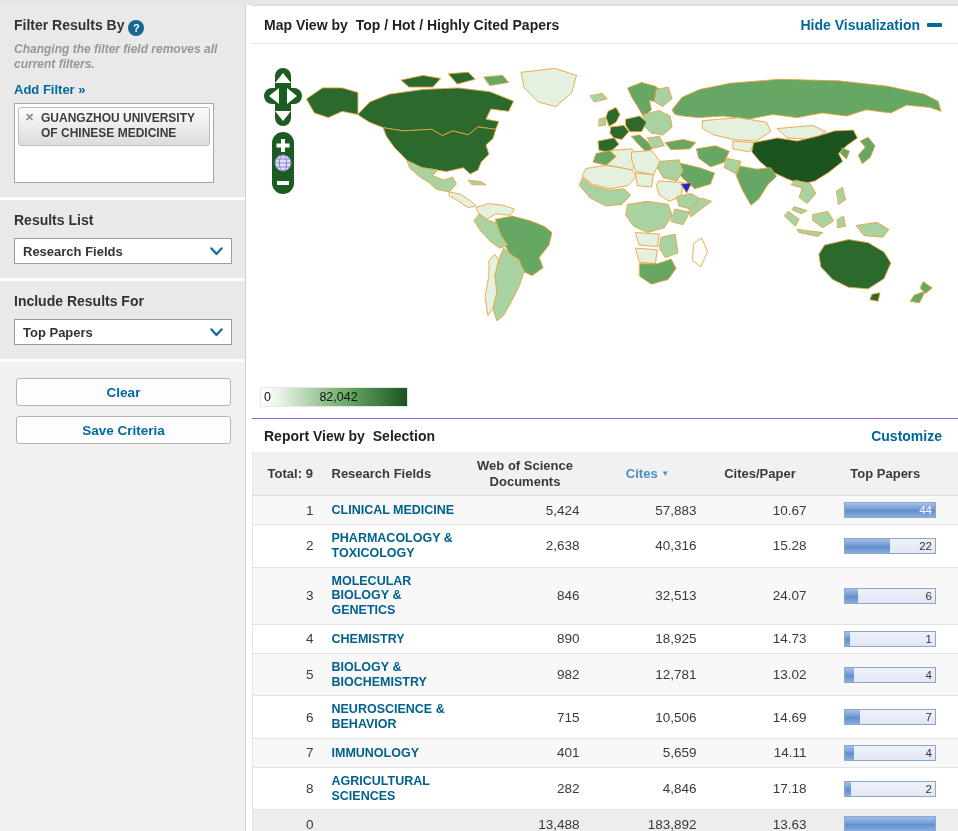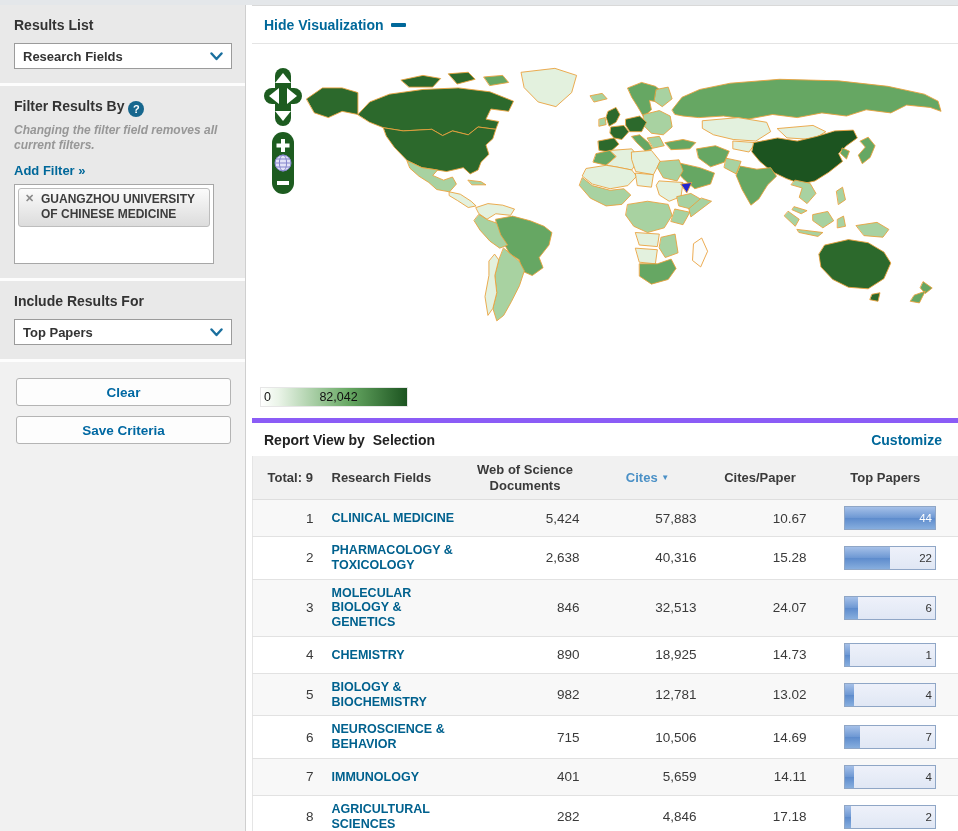--- a/index.html
+++ b/index.html
@@ -51,21 +51,21 @@
   .ctl-pan { left:12px; top:24px; }
   .ctl-zoom { left:17px; top:88px; }
   .legend { position:absolute; left:8px; bottom:11px; width:148px; height:20px;
     background:linear-gradient(to right,#ffffff,#eaf4e8 12%,#67a863 60%,#1c5420 100%);
     border:1px solid #e6e6e6; }
   .legend .lg-min { position:absolute; left:3px; top:2px; font-size:12.5px; color:#111; }
   .legend .lg-max { position:absolute; left:40%; top:2px; font-size:12.5px; color:#111; }
 
   
   .report-head { display:flex; align-items:center; justify-content:space-between;
-    padding:9px 16px 8px 12px; border-top:5px solid #8b5cf6; }
+    padding:9px 16px 8px 12px; border-top:1px solid #8b5cf6; }
   .report-title { font-size:14px; font-weight:bold; color:#222; }
   .report-title .sel-part { margin-left:4px; }
   .customize { font-size:14px; }
 
   table.report { width:100%; border-collapse:collapse; table-layout:fixed;
     border-left:1px solid #e5e5e5; }
   table.report col.c-rank { width:75px; } table.report col.c-field { width:135px; }
   table.report col.c-docs { width:125px; } table.report col.c-cites { width:120px; }
   table.report col.c-cpp { width:105px; } table.report col.c-bar { width:auto; }
   thead th { background:#f1f1f1; font-size:13px; font-weight:bold; color:#3a3a3a;
@@ -76,62 +76,62 @@
   tbody td { font-size:13.5px; color:#3a3a3a; padding:6px 4px; border-bottom:1px solid #e2e2e2;
     vertical-align:middle; }
   td.rank { text-align:right; padding-right:14px; }
   td.field { padding-left:4px; overflow-wrap:break-word; }
   td.field a { color:#00618e; font-weight:bold; font-size:12.5px; line-height:1.18;
     text-decoration:none; cursor:pointer; display:inline-block; }
   td.num { text-align:right; }
   td.docs { padding-right:8px; } td.cites { padding-right:11px;text-align:right; } td.cpp { padding-right:6px; }
   tr.odd td { background:#f8f8f8; }
   tr.total td { background:#ededed; }
-  .bar { position:relative; width:92px; height:24px; margin-left:auto; margin-right:18px;
+  .bar { position:relative; width:92px; height:16px; margin-left:auto; margin-right:18px;
     border:1px solid #8fa6c6; background:linear-gradient(#eef1fa,#e0e7f4); }
   .bar .fill { position:absolute; left:0; top:0; bottom:0;
     background:linear-gradient(#a5c0e8 0%,#6f99d4 48%,#5e8ccd 52%,#87aede 100%); }
   .bar .bar-val { position:absolute; right:3px; top:50%; transform:translateY(-50%);
     font-size:11.5px; color:#333; }
   .bar.full .bar-val { color:#fff; }
 
   #worldmap path { stroke-width:1; stroke-linejoin:round; stroke-linecap:round; }
 </style>
 </head>
 <body>
 
 <div class="app">
 
   <aside class="sidebar">
-
-    <section class="sb-section">
-      <h2>Results List</h2>
-      <div class="select">
-        <span class="sel-label">Research Fields</span>
-        <svg width="13" height="9" viewBox="0 0 13 9">
-          <polyline points="1.5,1.5 6.5,7 11.5,1.5" fill="none" stroke="#1a6f9e" stroke-width="2.4" stroke-linecap="round" stroke-linejoin="round"></polyline>
-        </svg>
-      </div>
-    </section>
 
     <section class="sb-section">
       <h2 style="margin-bottom:8px;">
         <span>Filter Results By</span><span class="help-badge">?</span>
       </h2>
       <p class="note">Changing the filter field removes all current filters.</p>
       <a class="link add-filter">Add Filter »</a>
       <div class="filter-box">
         <div class="filter-tag">
           <span class="x">✕</span>
           <span>GUANGZHOU UNIVERSITY OF CHINESE MEDICINE</span>
         </div>
       </div>
     </section>
 
     <section class="sb-section">
+      <h2>Results List</h2>
+      <div class="select">
+        <span class="sel-label">Research Fields</span>
+        <svg width="13" height="9" viewBox="0 0 13 9">
+          <polyline points="1.5,1.5 6.5,7 11.5,1.5" fill="none" stroke="#1a6f9e" stroke-width="2.4" stroke-linecap="round" stroke-linejoin="round"></polyline>
+        </svg>
+      </div>
+    </section>
+
+    <section class="sb-section">
       <h2>Include Results For</h2>
       <div class="select">
         <span class="sel-label">Top Papers</span>
         <svg width="13" height="9" viewBox="0 0 13 9">
           <polyline points="1.5,1.5 6.5,7 11.5,1.5" fill="none" stroke="#1a6f9e" stroke-width="2.4" stroke-linecap="round" stroke-linejoin="round"></polyline>
         </svg>
       </div>
     </section>
 
     <section class="sb-section sb-bottom">
@@ -139,20 +139,24 @@
         <button class="btn">Clear</button>
         <button class="btn">Save Criteria</button>
       </div>
     </section>
   </aside>
 
   <main class="main">
 
     <div class="map-panel">
       <div class="panel-head">
+        <div class="panel-title">
+          <span>Map View by</span>
+          <span class="sel-part">Top / Hot / Highly Cited Papers</span>
+        </div>
         <a class="link head-link">
           <span>Hide Visualization</span>
           <span class="minus-glyph"></span>
         </a>
       </div>
 
       <div class="map-area">
 
         <svg class="ctl ctl-pan" width="38" height="58" viewBox="0 0 38 58">
           <rect x="11" y="0" width="16" height="58" rx="8" fill="#1d5c20"></rect>

